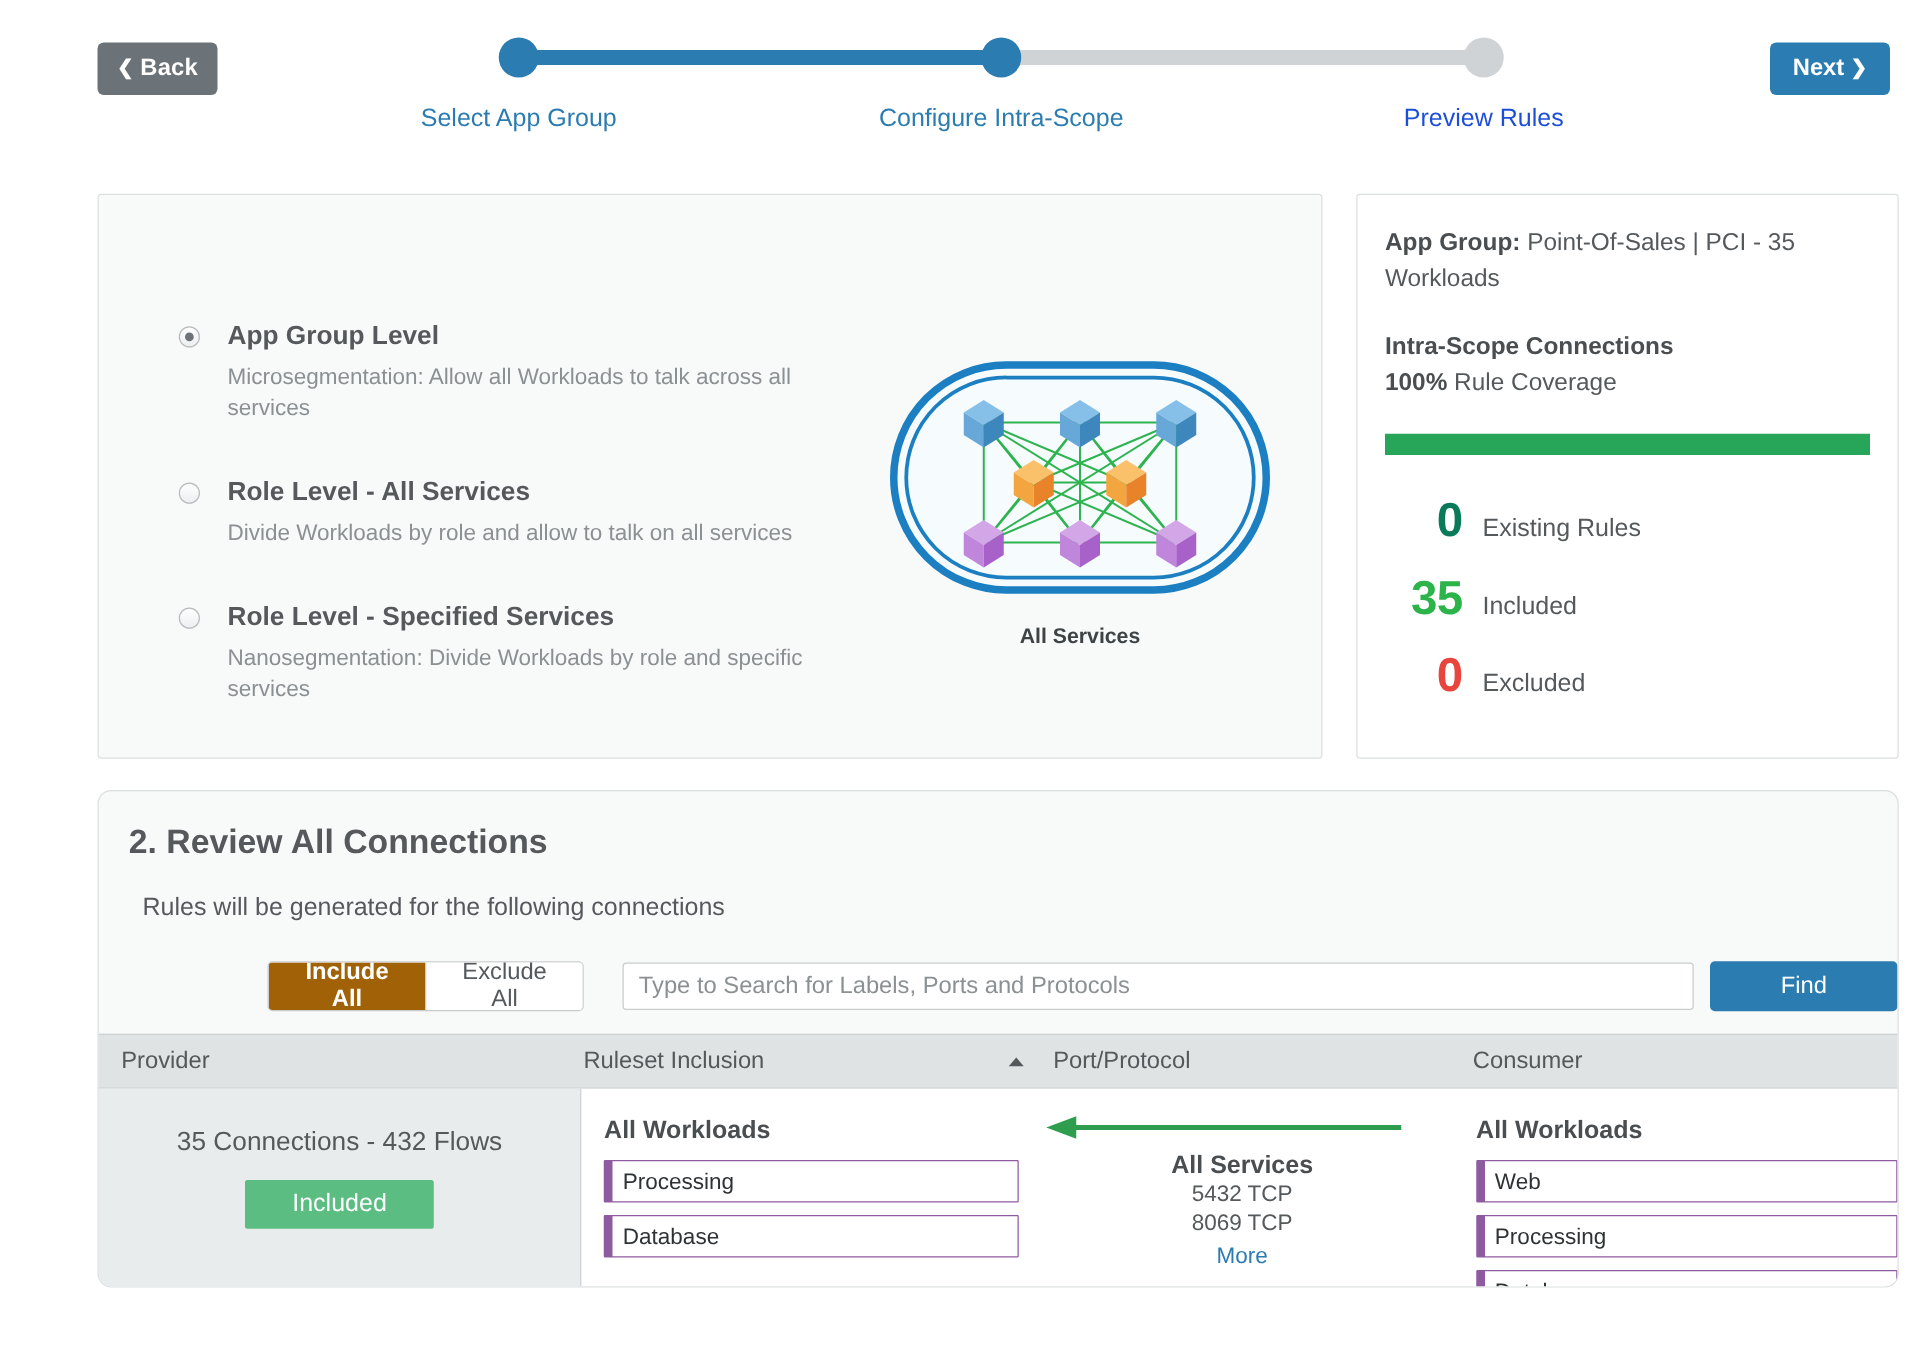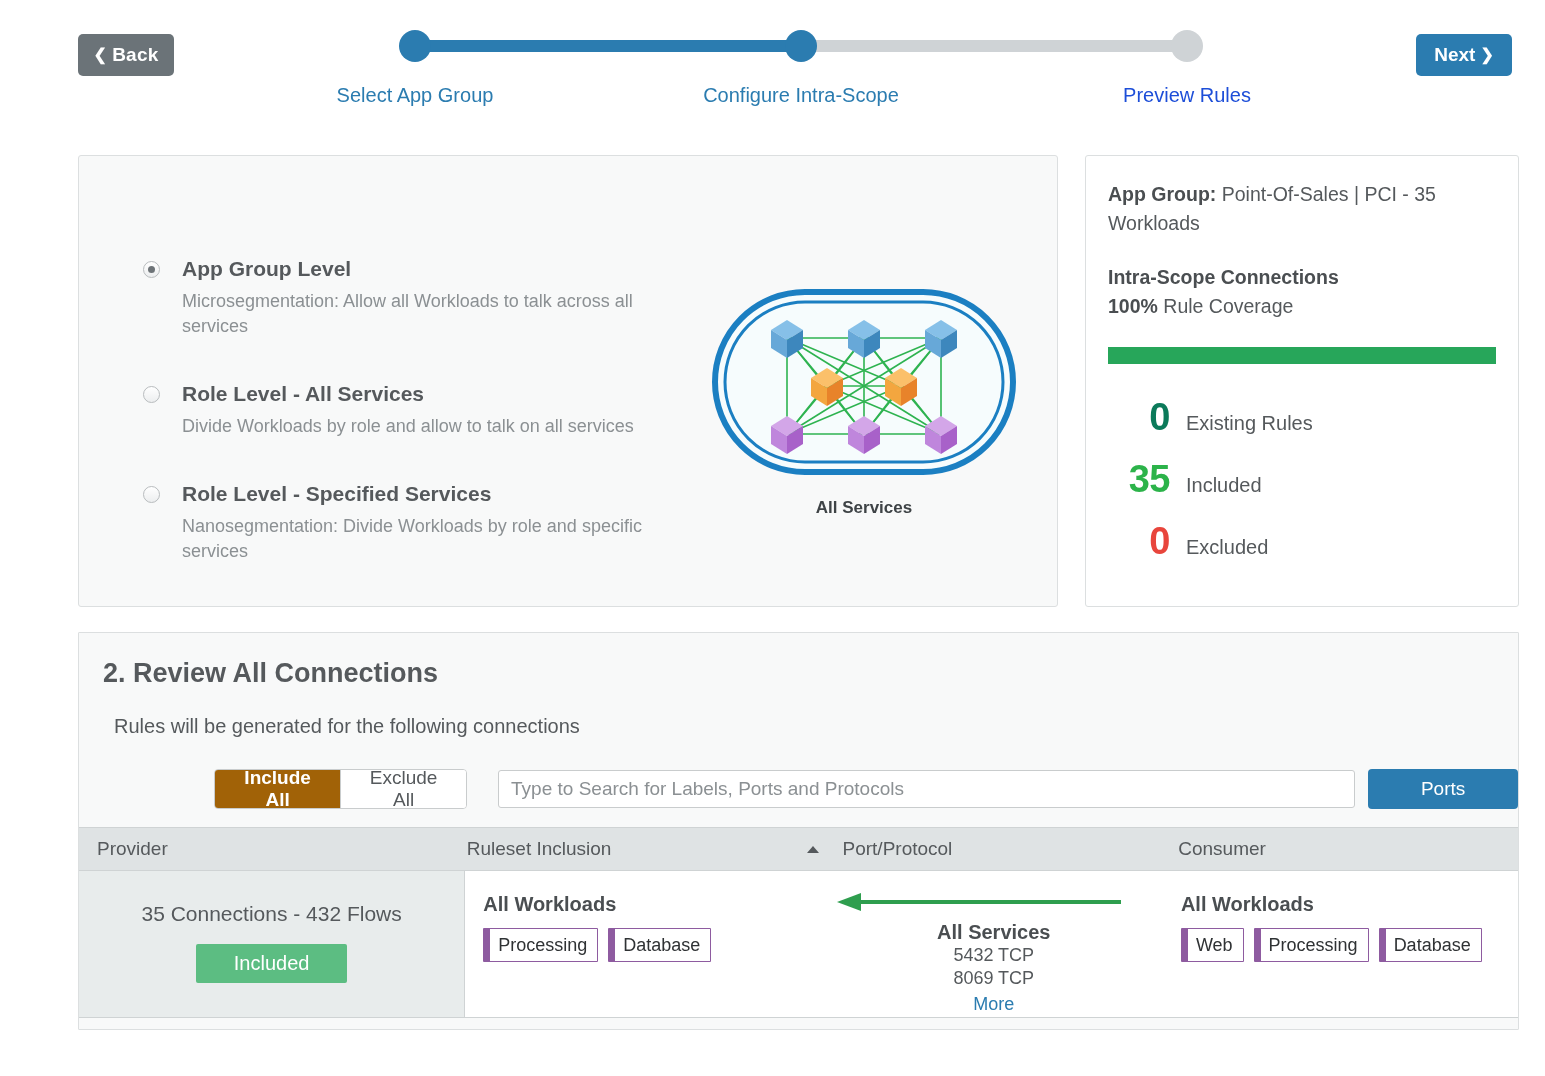--- a/index.html
+++ b/index.html
@@ -131,21 +131,21 @@
     background: #ffffff;
   }
   .panel-bottom {
     position: absolute;
     left: 78px;
     top: 632px;
     width: 1441px;
     height: 398px;
     background: #f8f9f9;
     border: 1px solid #dcdfe0;
-    border-radius: 1px;
+    border-radius: 11px;
     box-sizing: border-box;
     overflow: hidden;
   }
 
   .panel-heading {
     font-size: 27px;
     font-weight: bold;
     color: #55595c;
     margin: 0;
     padding: 0;
@@ -389,21 +389,21 @@
     font-size: 20px;
     padding: 8px 38px;
     border-radius: 2px;
   }
   .cell-title {
     font-size: 20px;
     font-weight: bold;
     color: #4a4e51;
     margin-bottom: 12px;
   }
-  .chips { display: flex; flex-wrap: wrap; gap: 10px; }
+  .chips { display: flex; flex-wrap: wrap; gap: 10px; flex-direction: column; }
   .chip {
     border: 1px solid #8e5ba0;
     border-left: 7px solid #8e5ba0;
     background: #ffffff;
     color: #2f3234;
     font-size: 18px;
     padding: 5px 10px 5px 8px;
     border-radius: 1px;
     line-height: 22px;
   }
@@ -633,21 +633,21 @@
     <div class="panel-heading">2. Review All Connections</div>
   </div>
   <div class="bs-sub">Rules will be generated for the following connections</div>
 
   <div class="toolbar">
     <div class="btn-group">
       <button class="btn-inc">Include All</button>
       <button class="btn-exc">Exclude All</button>
     </div>
     <input class="search-input" type="text" placeholder="Type to Search for Labels, Ports and Protocols" style="">
-    <button class="btn-find">Ports</button>
+    <button class="btn-find">Find</button>
   </div>
 
   <div class="tbl">
     <div class="tbl-head">
       <div class="th c2">Provider</div>
       <div class="th c1">Ruleset Inclusion</div>
       <div class="th c3">
         <span class="sort-caret"></span>
         <span>Port/Protocol</span>
       </div>

